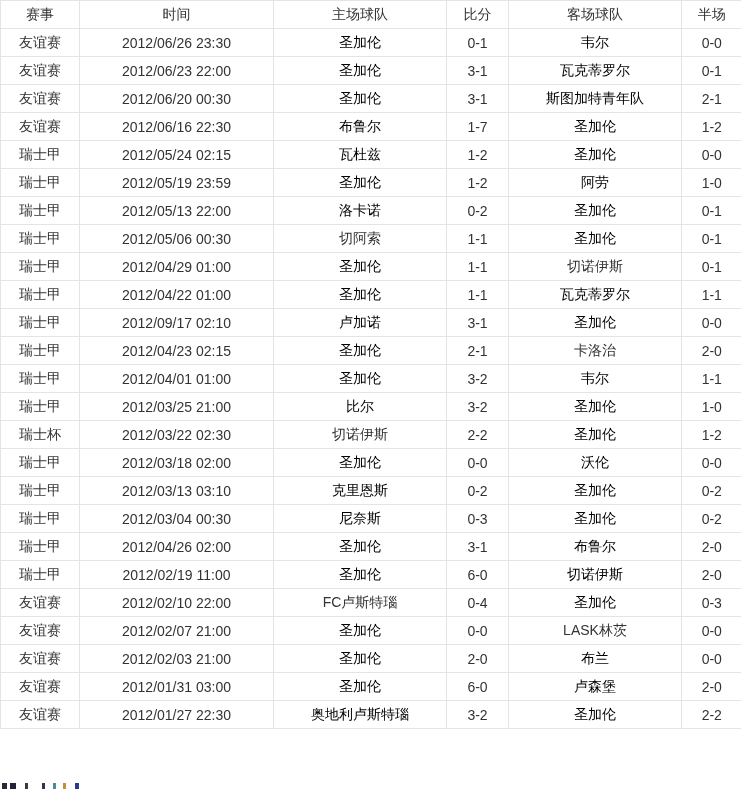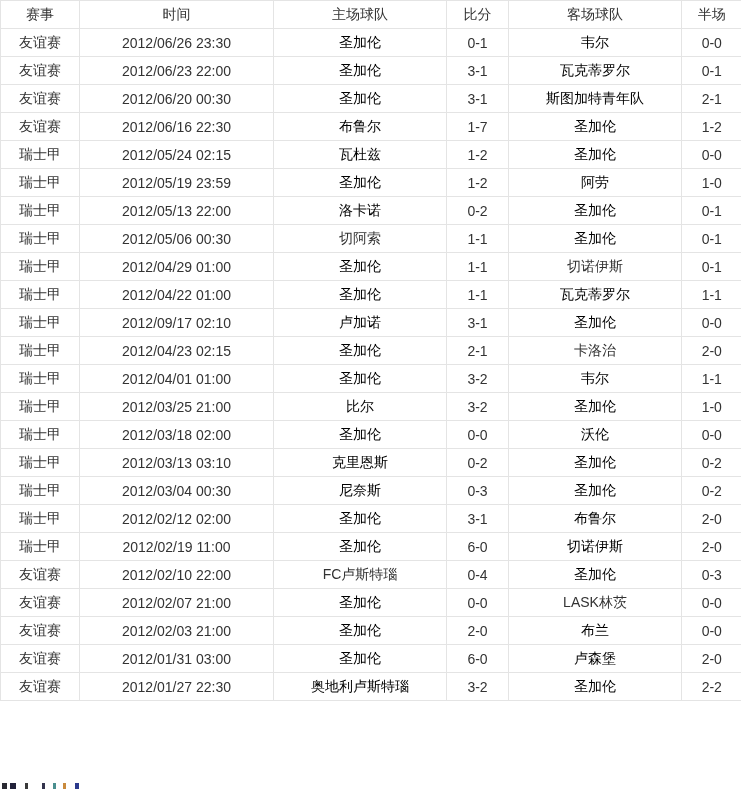--- a/index.html
+++ b/index.html
@@ -188,20 +188,28 @@
   </tr>
       <tr>
     <td>瑞士甲</td>
     <td>2012/03/25 21:00</td>
     <td><a class="team-link">比尔</a></td>
     <td>3-2</td>
     <td><a class="team-link">圣加伦</a></td>
     <td>1-0</td>
   </tr>
       <tr>
+    <td>瑞士杯</td>
+    <td>2012/03/22 02:30</td>
+    <td><a class="team-plain">切诺伊斯</a></td>
+    <td>2-2</td>
+    <td><a class="team-link">圣加伦</a></td>
+    <td>1-2</td>
+  </tr>
+      <tr>
     <td>瑞士甲</td>
     <td>2012/03/18 02:00</td>
     <td><a class="team-link">圣加伦</a></td>
     <td>0-0</td>
     <td><a class="team-link">沃伦</a></td>
     <td>0-0</td>
   </tr>
       <tr>
     <td>瑞士甲</td>
     <td>2012/03/13 03:10</td>
@@ -213,21 +221,21 @@
       <tr>
     <td>瑞士甲</td>
     <td>2012/03/04 00:30</td>
     <td><a class="team-link">尼奈斯</a></td>
     <td>0-3</td>
     <td><a class="team-link">圣加伦</a></td>
     <td>0-2</td>
   </tr>
       <tr>
     <td>瑞士甲</td>
-    <td>2012/02/12 02:00</td>
+    <td>2012/04/26 02:00</td>
     <td><a class="team-link">圣加伦</a></td>
     <td>3-1</td>
     <td><a class="team-link">布鲁尔</a></td>
     <td>2-0</td>
   </tr>
       <tr>
     <td>瑞士甲</td>
     <td>2012/02/19 11:00</td>
     <td><a class="team-link">圣加伦</a></td>
     <td>6-0</td>

